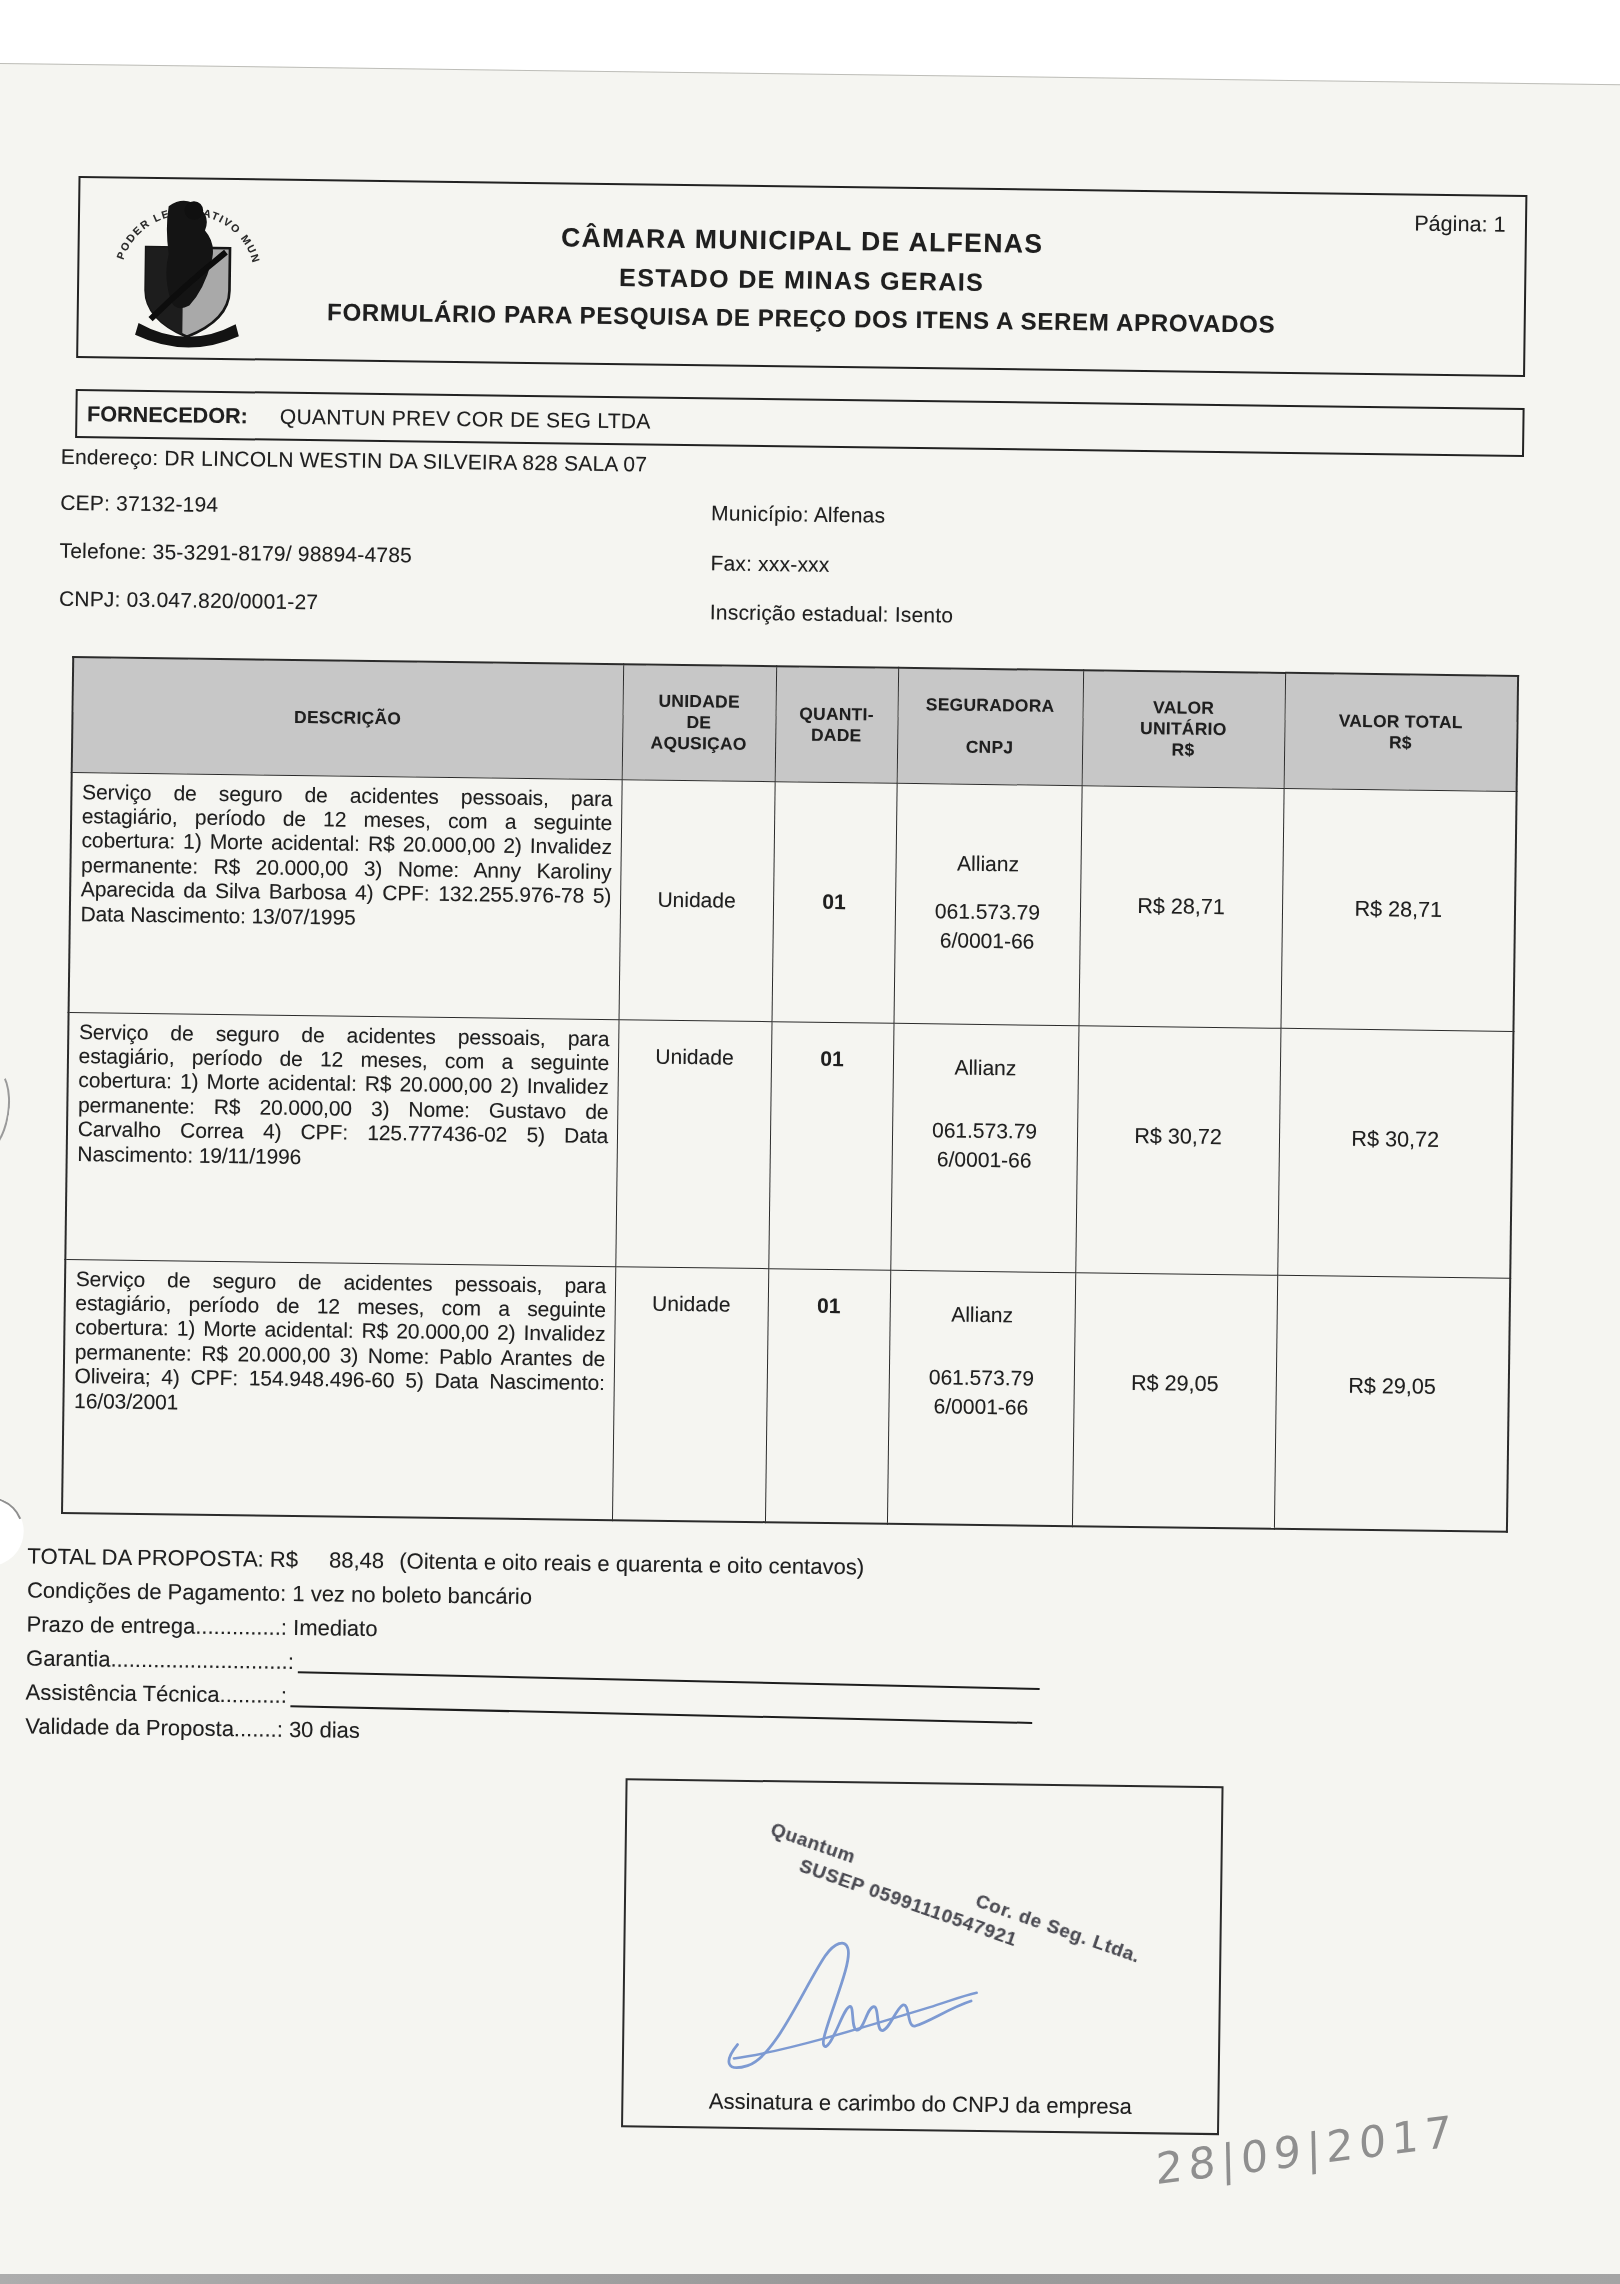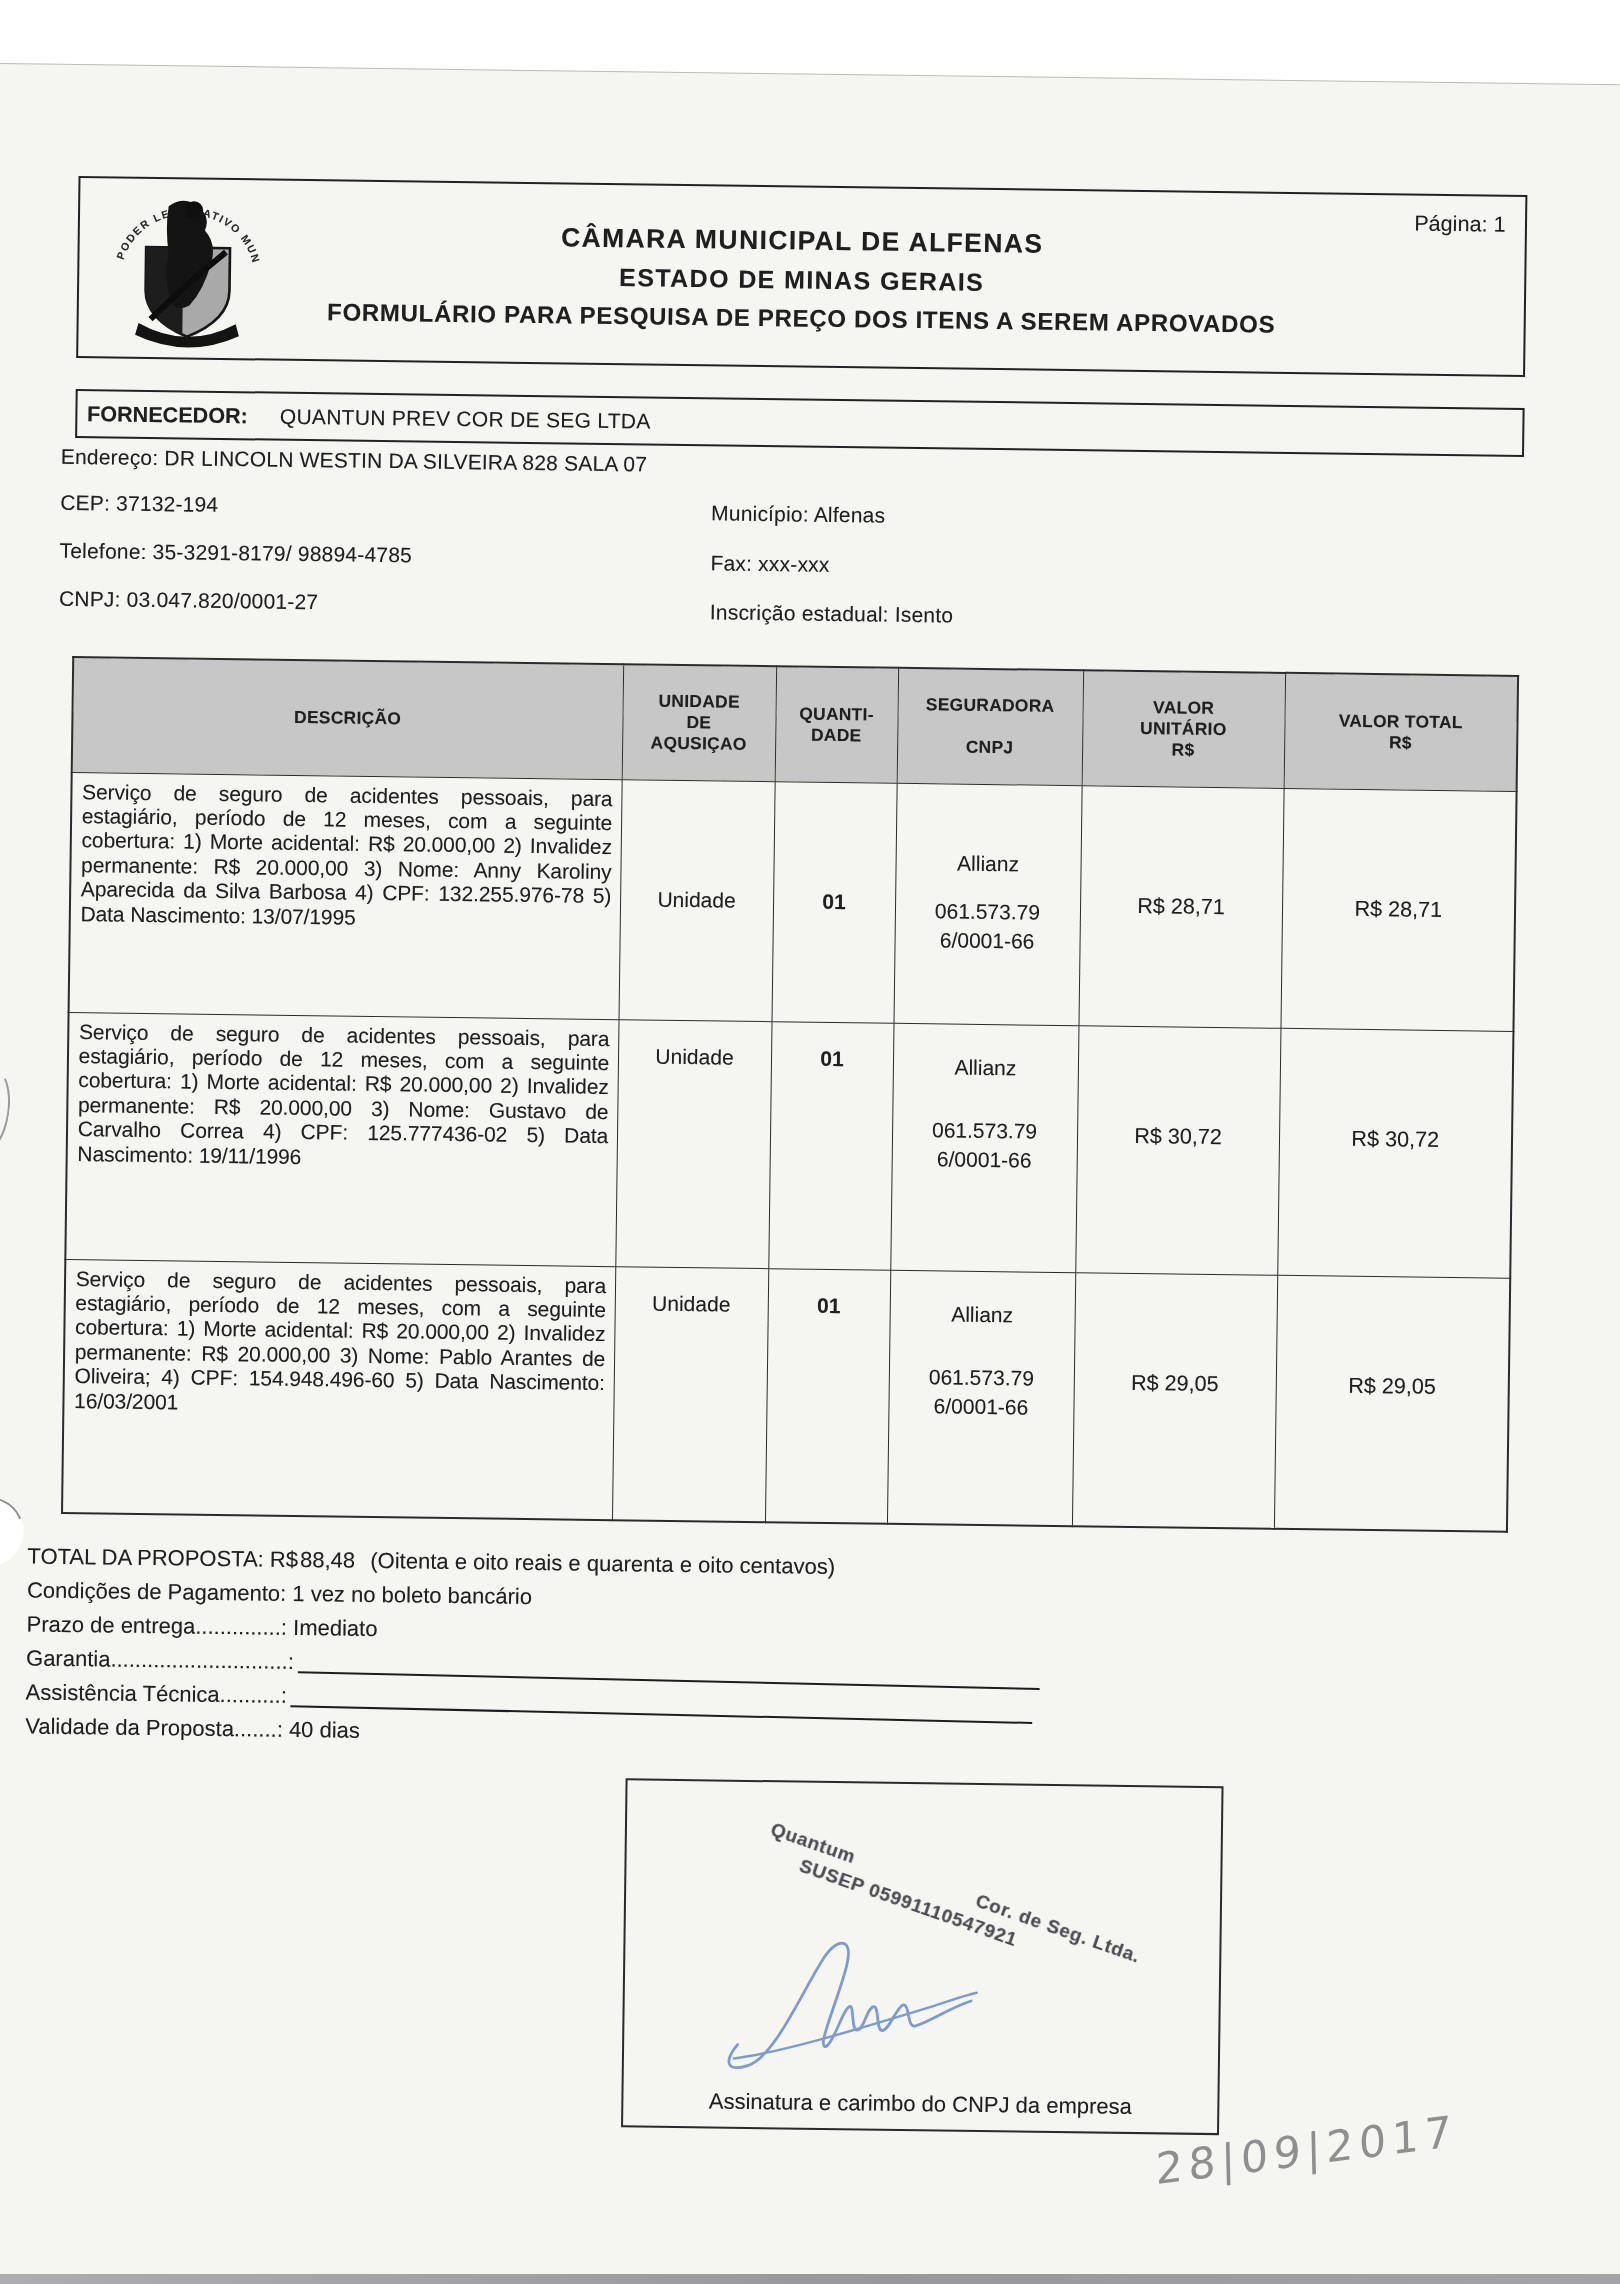--- a/index.html
+++ b/index.html
@@ -61,21 +61,21 @@
   td.seg{text-align:center;font-size:21px;vertical-align:top;}
   tr.row-1 td.seg{padding-top:67px;}
   tr.row-2 td.seg,tr.row-3 td.seg{padding-top:31px;}
   .seg-cnpj{white-space:pre-line;line-height:29px;}
   tr.row-1 .seg-cnpj{margin-top:21px;}
   tr.row-2 .seg-cnpj,tr.row-3 .seg-cnpj{margin-top:36px;}
   td.price{text-align:center;font-size:21.6px;}
   tr.row-2 td.price,tr.row-3 td.price{vertical-align:top;padding-top:96px;}
   
   .totais{position:absolute;left:47px;top:1475px;font-size:22px;line-height:34px;white-space:nowrap;}
-  .tot-val{margin-left:2px;}
+  .tot-val{margin-left:31px;}
   .tot-words{margin-left:15.3px;}
   .fill-line{
     display:inline-block;width:742px;border-bottom:2.8px solid #1d1d1d;height:0.85em;
     margin-left:4.2px;transform:rotate(0.55deg) translateY(4.2px);transform-origin:left center;
   }
   
   .sig-box{position:absolute;left:648px;top:1706px;width:594px;height:345px;border:2.1px solid #2a2a2a;}
   .stamp{
     position:absolute;left:148px;top:36px;width:418px;
     transform:rotate(18.5deg);transform-origin:left top;
@@ -225,21 +225,21 @@
     <div>
       <span>Prazo de entrega..............:</span> <span>Imediato</span>
     </div>
     <div>
       <span>Garantia.............................:</span><span class="fill-line"></span>
     </div>
     <div>
       <span>Assistência Técnica..........:</span><span class="fill-line"></span>
     </div>
     <div>
-      <span>Validade da Proposta.......:</span> <span>40 dias</span>
+      <span>Validade da Proposta.......:</span> <span>30 dias</span>
     </div>
   </div>
 
   <div class="sig-box">
     <div class="stamp">
       <div class="stamp-l1">
         <span>Quantum</span>
         <span class="right">Cor. de Seg. Ltda.</span>
       </div>
       <div class="stamp-l2">SUSEP 05991110547921</div>

